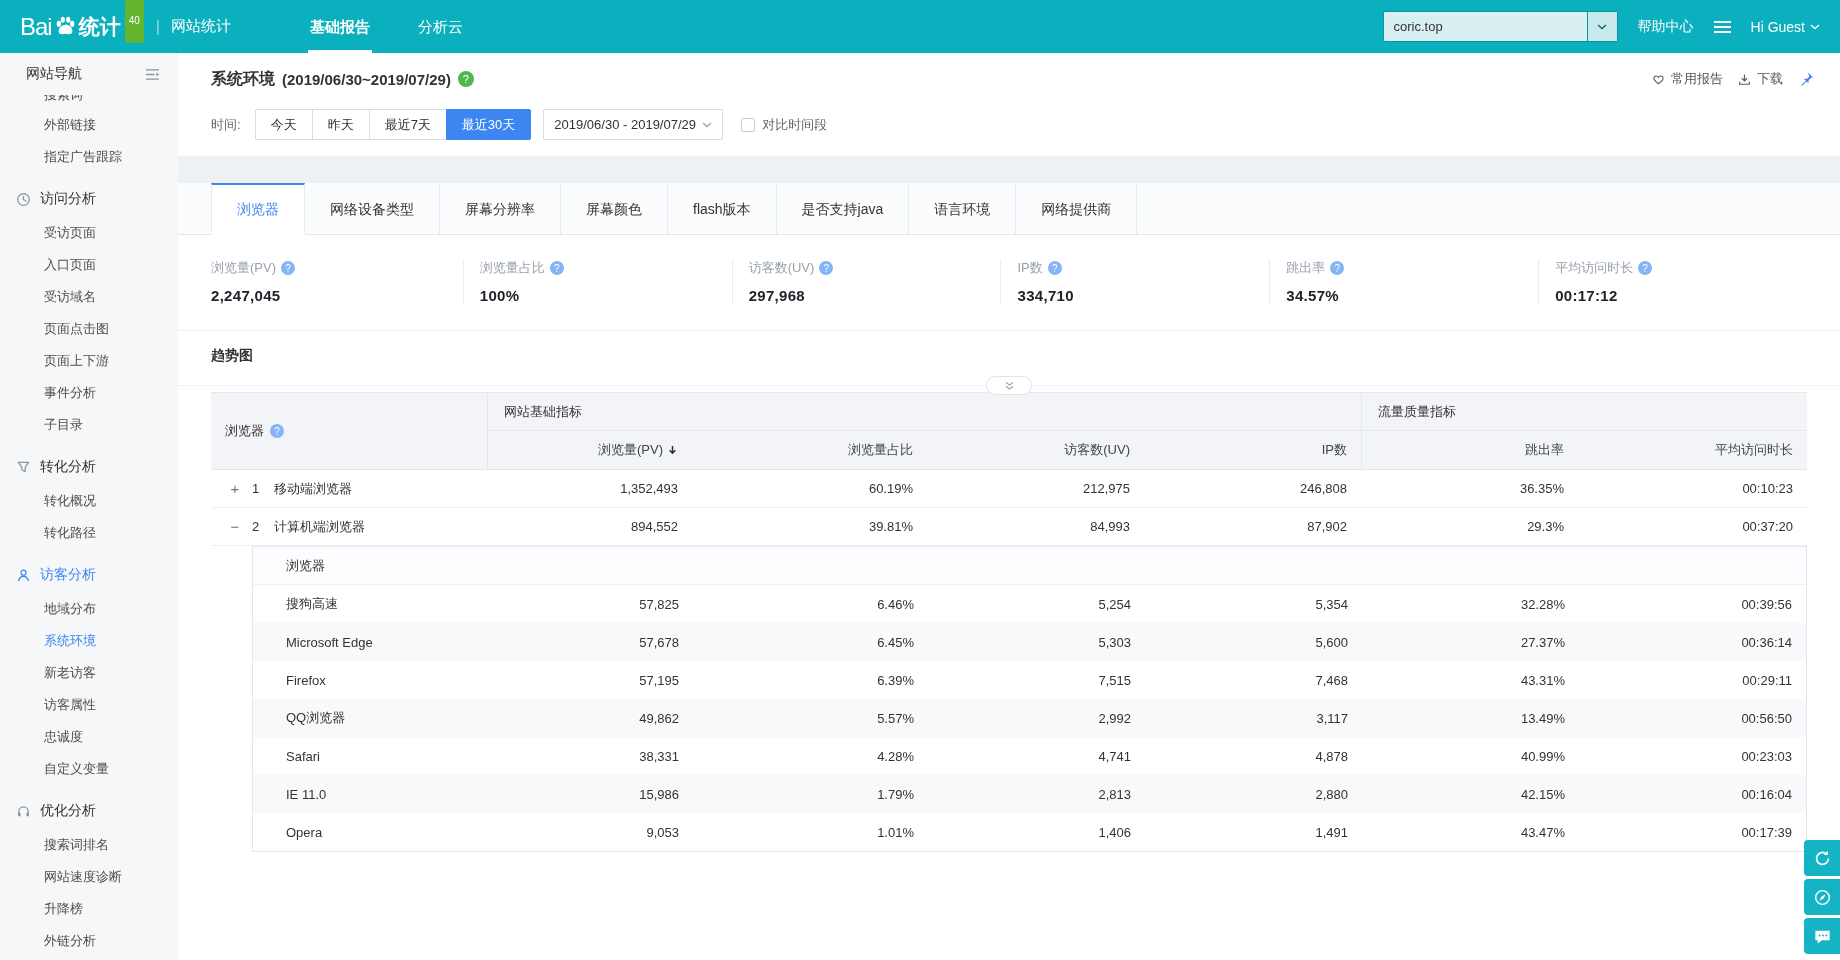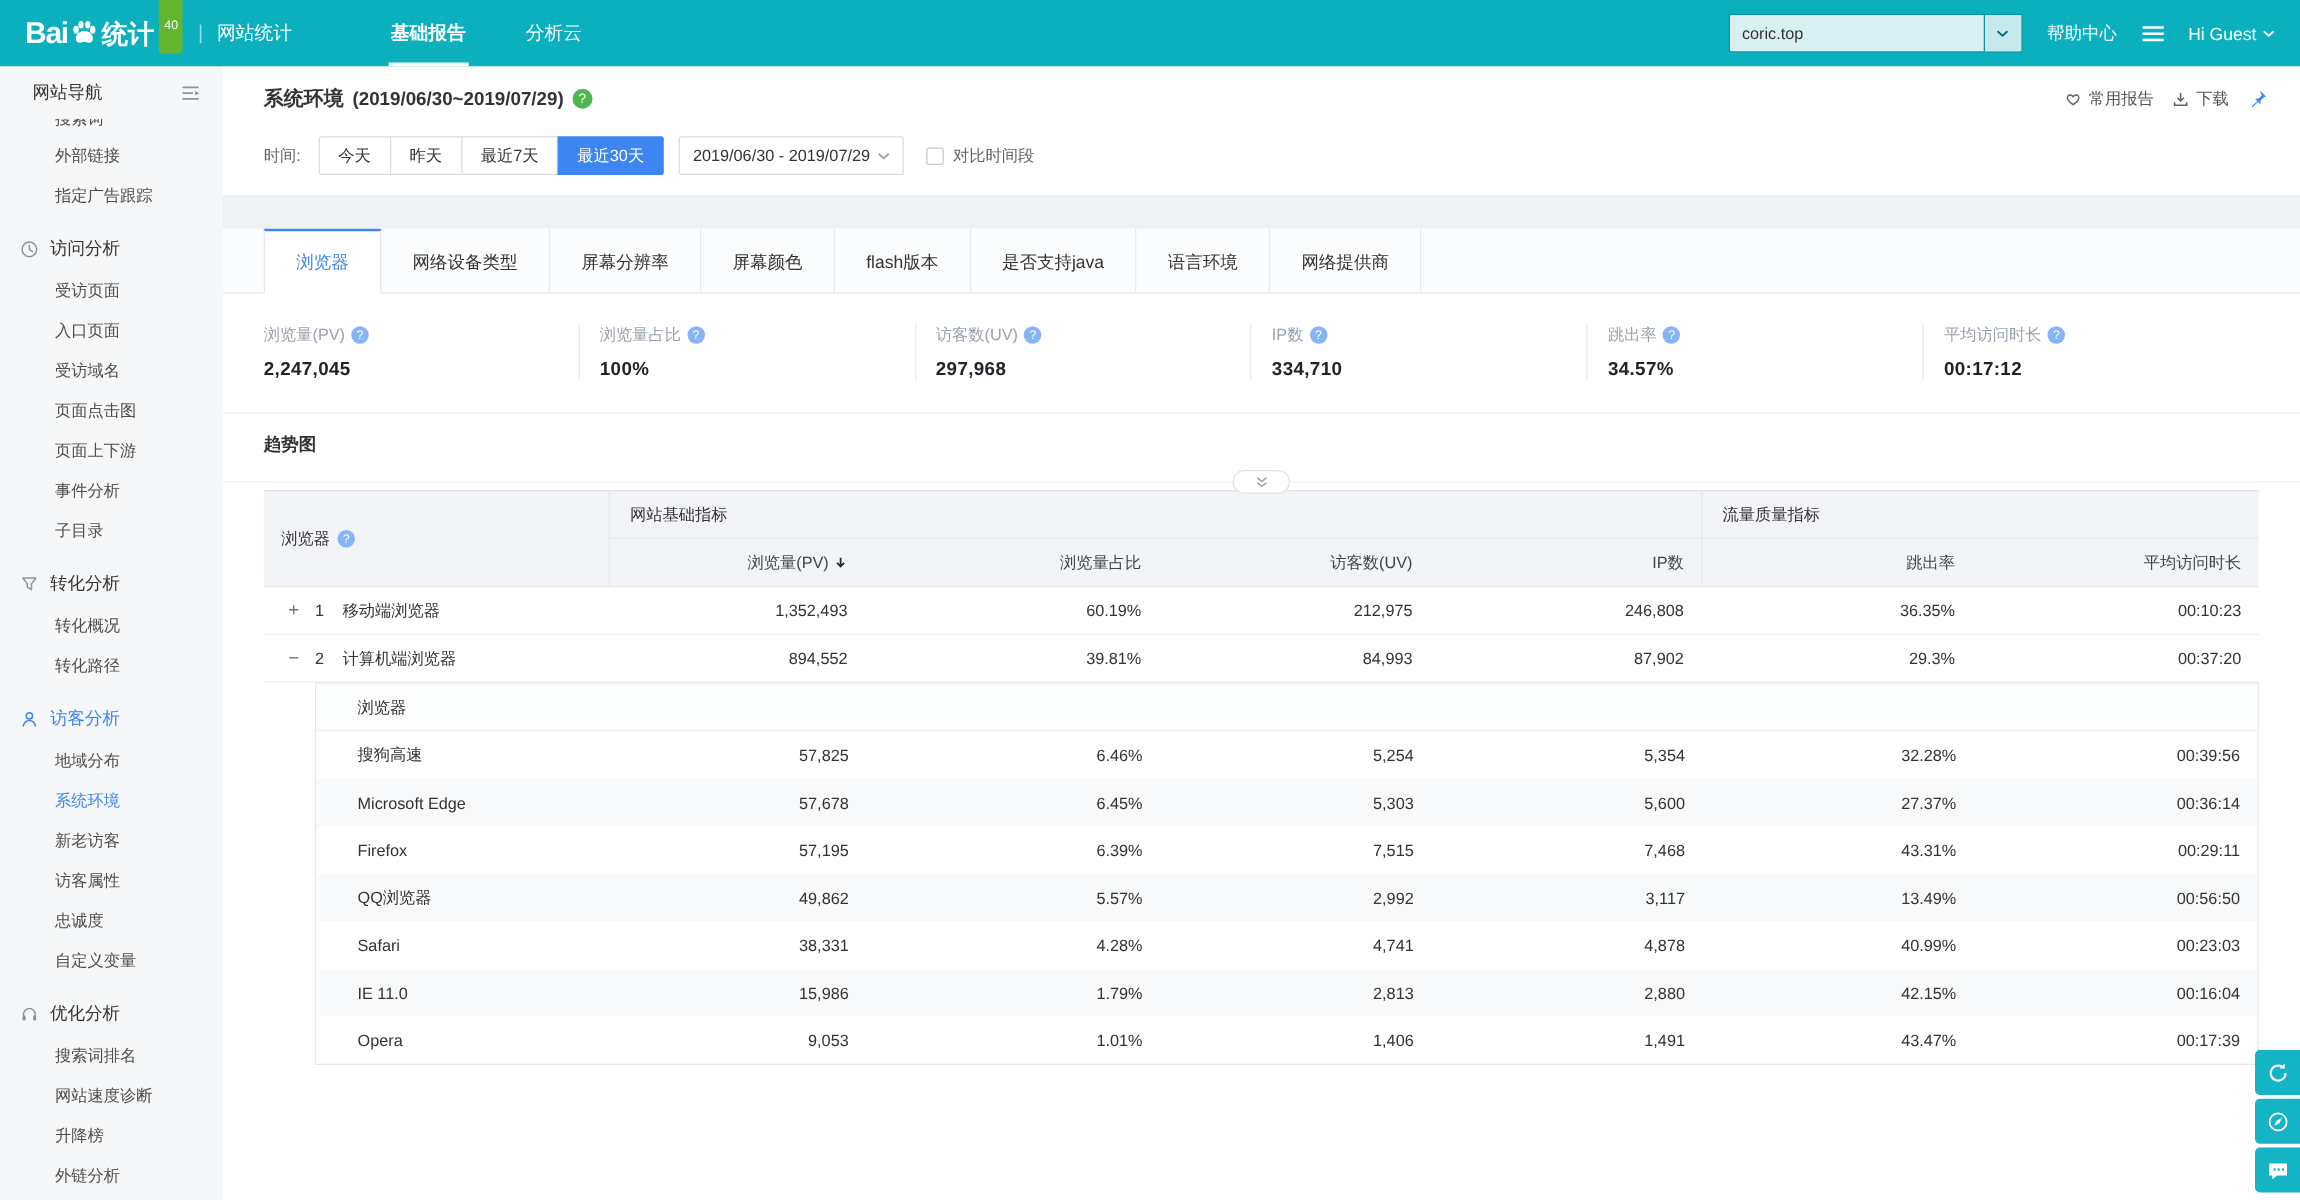--- a/index.html
+++ b/index.html
@@ -4,21 +4,21 @@
 <style>
 *{margin:0;padding:0;box-sizing:border-box;}
 html,body{width:1840px;height:960px;overflow:hidden;background:#eef1f4;
   font-family:"Liberation Sans","DejaVu Sans",sans-serif;color:#333;}
 svg{display:block;}
 
 
 .header{position:fixed;top:0;left:0;right:0;height:53px;background:#0bb0bf;
   display:flex;align-items:center;padding:0 20px;z-index:30;}
 .brand{display:flex;align-items:center;color:#fff;cursor:pointer;}
-.brand-bai{font-size:24px;font-weight:bold;letter-spacing:-1px;}
+.brand-bai{font-size:24px;font-weight:normal;letter-spacing:-1px;}
 .paw{margin:0 1px;display:flex;}
 .brand-suffix{font-size:21px;font-weight:bold;}
 .badge{background:#63b42e;color:#fff;font-size:10px;border-radius:3px;padding:17px 4px;margin:-12px 0 0 4px;}
 .brand-sep{color:rgba(255,255,255,.55);margin:0 11px 0 12px;font-size:16px;}
 .brand-product{color:#fff;font-size:15px;}
 .hnav-wrap{display:flex;margin-left:55px;height:53px;}
 .hnav{color:#fff;font-size:15px;padding:0 24px;line-height:53px;position:relative;cursor:pointer;}
 .hnav.active{font-weight:bold;}
 .hnav.active::after{content:"";position:absolute;left:22px;right:22px;bottom:0;height:3px;background:#fff;}
 .hright{margin-left:auto;display:flex;align-items:center;gap:20px;}

